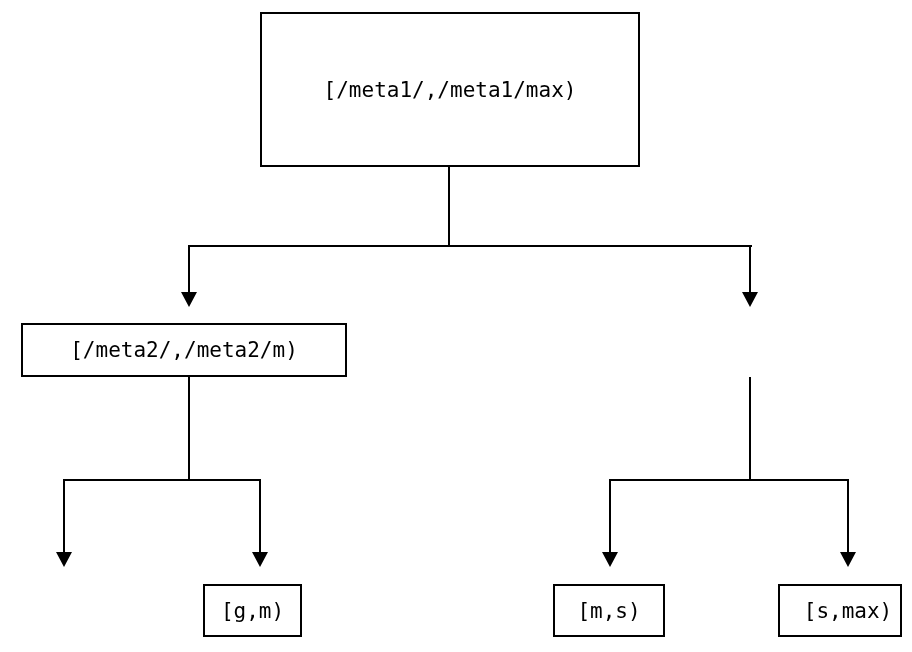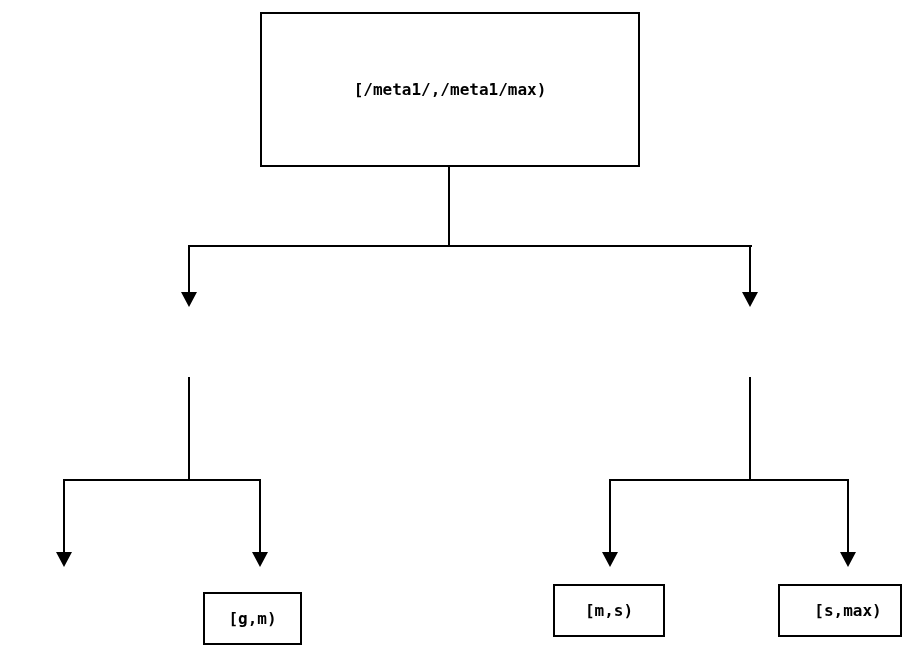--- a/index.html
+++ b/index.html
@@ -16,24 +16,23 @@
   }
   .node {
     position: absolute;
     box-sizing: border-box;
     display: flex;
     align-items: center;
     justify-content: center;
     border: 2px solid var(--line, #000000);
     background: var(--bg, #ffffff);
     font-family: "DejaVu Sans Mono", "Liberation Mono", monospace;
-    font-size: 16px;
+    font-size: 21px;
     color: var(--text, #000000);
     white-space: pre;
-    font-weight: bold;
   }
   .vline {
     position: absolute;
     width: 2px;
     background: var(--line, #000000);
   }
   .hline {
     position: absolute;
     height: 2px;
     background: var(--line, #000000);
@@ -47,24 +46,25 @@
     border-top: 15px solid var(--line, #000000);
   }
 </style>
 </head>
 <body>
 
 <div class="canvas">
 
   <div class="node" style="left:260px; top:12px; width:380px; height:155px;">[/meta1/,/meta1/max)</div>
 
+  <div class="node" style="left:21px; top:323px; width:326px; height:54px;">[/meta2/,/meta2/m)</div>
 
 
 
-  <div class="node" style="left:203px; top:584px; width:99px; height:53px;margin-top:8px;">[g,m)</div>
+  <div class="node" style="left:203px; top:584px; width:99px; height:53px;">[g,m)</div>
 
   <div class="node" style="left:553px; top:584px; width:112px; height:53px;">[m,s)</div>
 
   <div class="node" style="left:778px; top:584px; width:124px; height:53px;padding-left:16px;">[s,max)</div>
 
   <div class="vline" style="left:448px; top:167px; height:79px;"></div>
   <div class="hline" style="left:188px; top:245px; width:564px;"></div>
   <div class="vline" style="left:188px; top:245px; height:47px;"></div>
   <div class="arrow" style="left:181px; top:292px;"></div>
   <div class="vline" style="left:749px; top:245px; height:47px;"></div>

